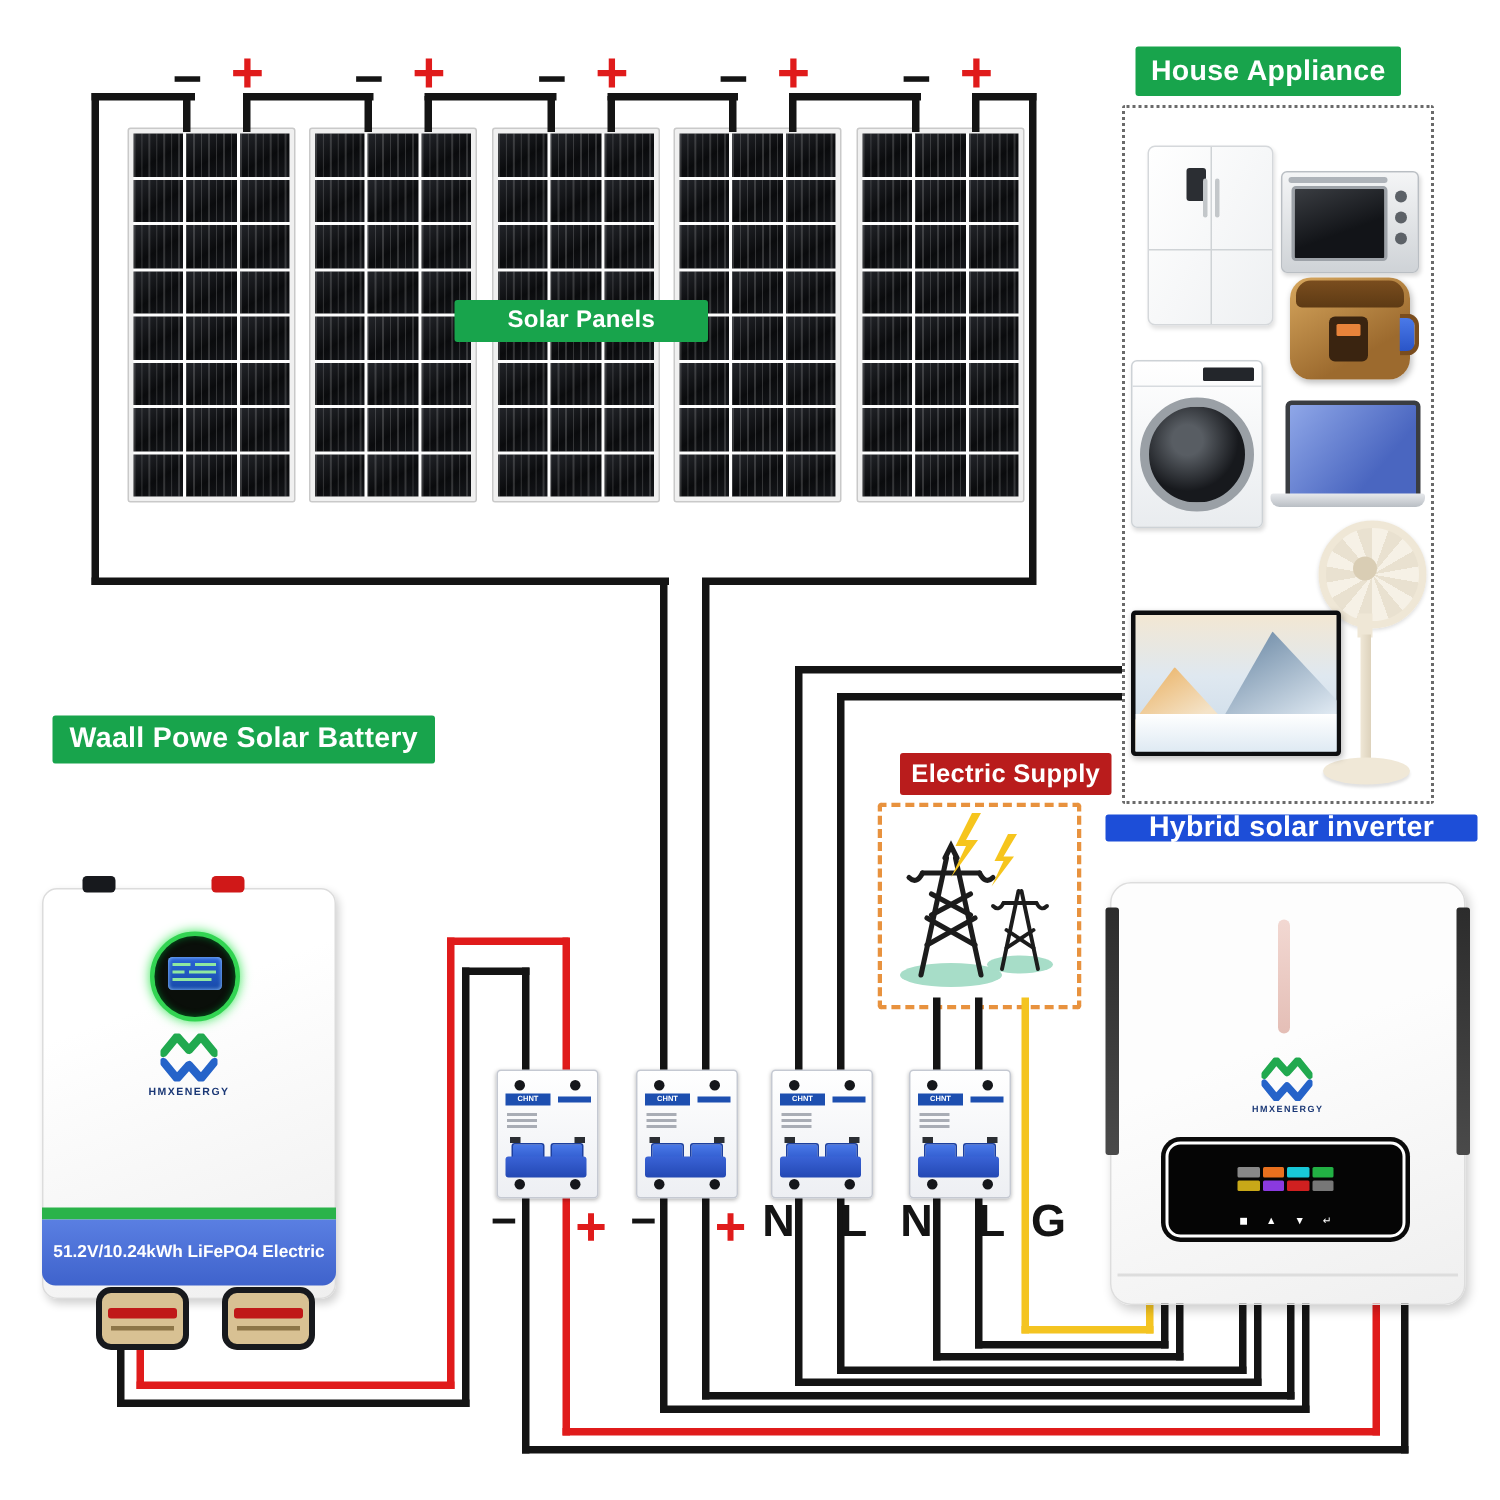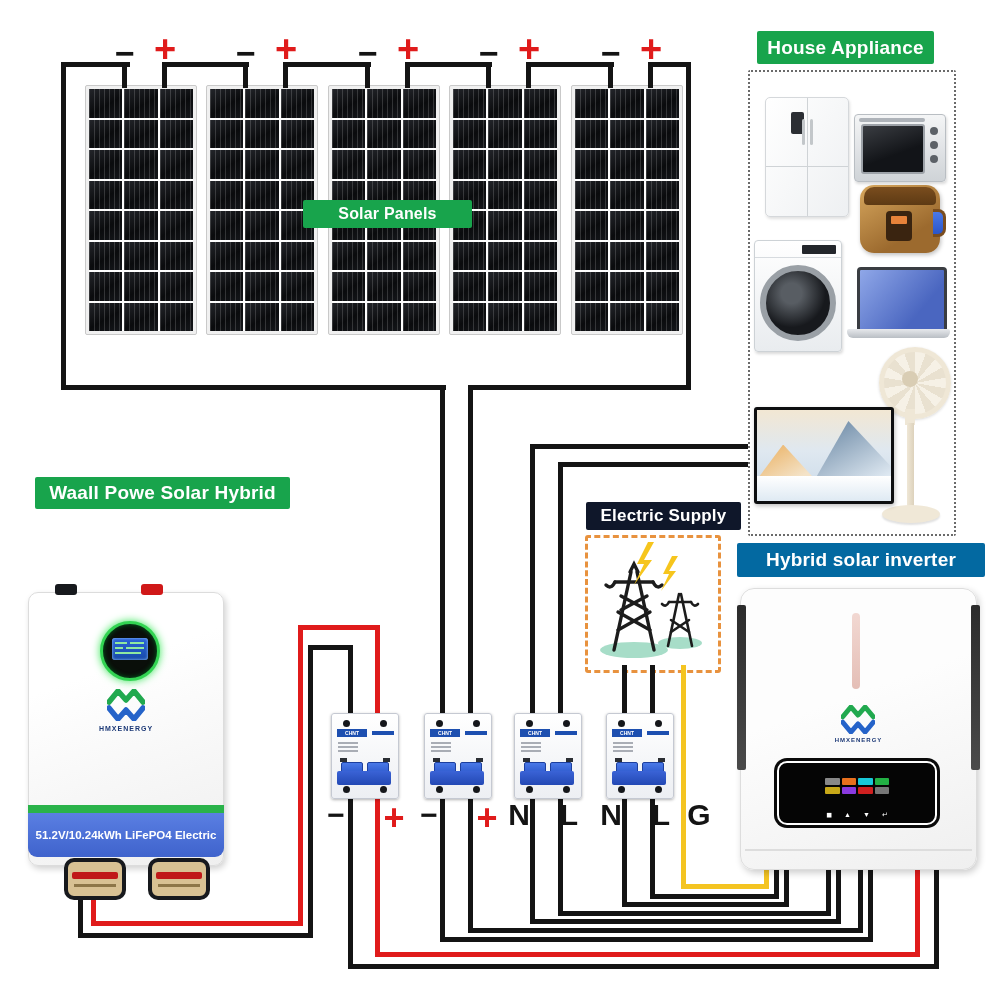--- a/index.html
+++ b/index.html
@@ -103,23 +103,23 @@
   .tv .mtn2{position:absolute;left:-12%;bottom:0;width:70%;height:62%;background:linear-gradient(150deg,#e8a54a,#f4e3c8 60%);clip-path:polygon(45% 0,100% 100%,0 100%)}
   .tv .snow{position:absolute;left:0;bottom:-2px;width:100%;height:30%;background:linear-gradient(#ffffff,#dce8f2)}
 </style>
 </head>
 <body>
 
 <div id="stage">
 
   <div class="badge" style="left:303px;top:200px;width:169px;height:28px;font-size:16px;background:#18a44c">Solar Panels</div>
   <div class="badge" style="left:757px;top:31px;width:177px;height:33px;font-size:19px;background:#18a44c">House Appliance</div>
-  <div class="badge" style="left:35px;top:477px;width:255px;height:32px;font-size:19px;background:#18a44c">Waall Powe Solar Hybrid</div>
-  <div class="badge" style="left:586px;top:502px;width:155px;height:28px;font-size:17px;background:#0f172a">Electric Supply</div>
-  <div class="badge" style="left:737px;top:543px;width:248px;height:34px;font-size:19px;background:#0369a1">Hybrid solar inverter</div>
+  <div class="badge" style="left:35px;top:477px;width:255px;height:32px;font-size:19px;background:#18a44c">Waall Powe Solar Battery</div>
+  <div class="badge" style="left:600px;top:502px;width:141px;height:28px;font-size:17px;background:#b91c1c">Electric Supply</div>
+  <div class="badge" style="left:737px;top:543px;width:248px;height:18px;font-size:19px;background:#1d4ed8">Hybrid solar inverter</div>
 
   <div class="appliance-box">
     <div class="appl fridge" style="left:15px;top:25px;width:82px;height:118px">
       <div class="split"></div>
       <div class="hline"></div>
       <div class="cpanel"></div>
       <div class="hdl1" style="left:44%"></div>
       <div class="hdl2" style="left:54%"></div>
     </div>
     <div class="appl oven" style="left:104px;top:42px;width:90px;height:66px">

